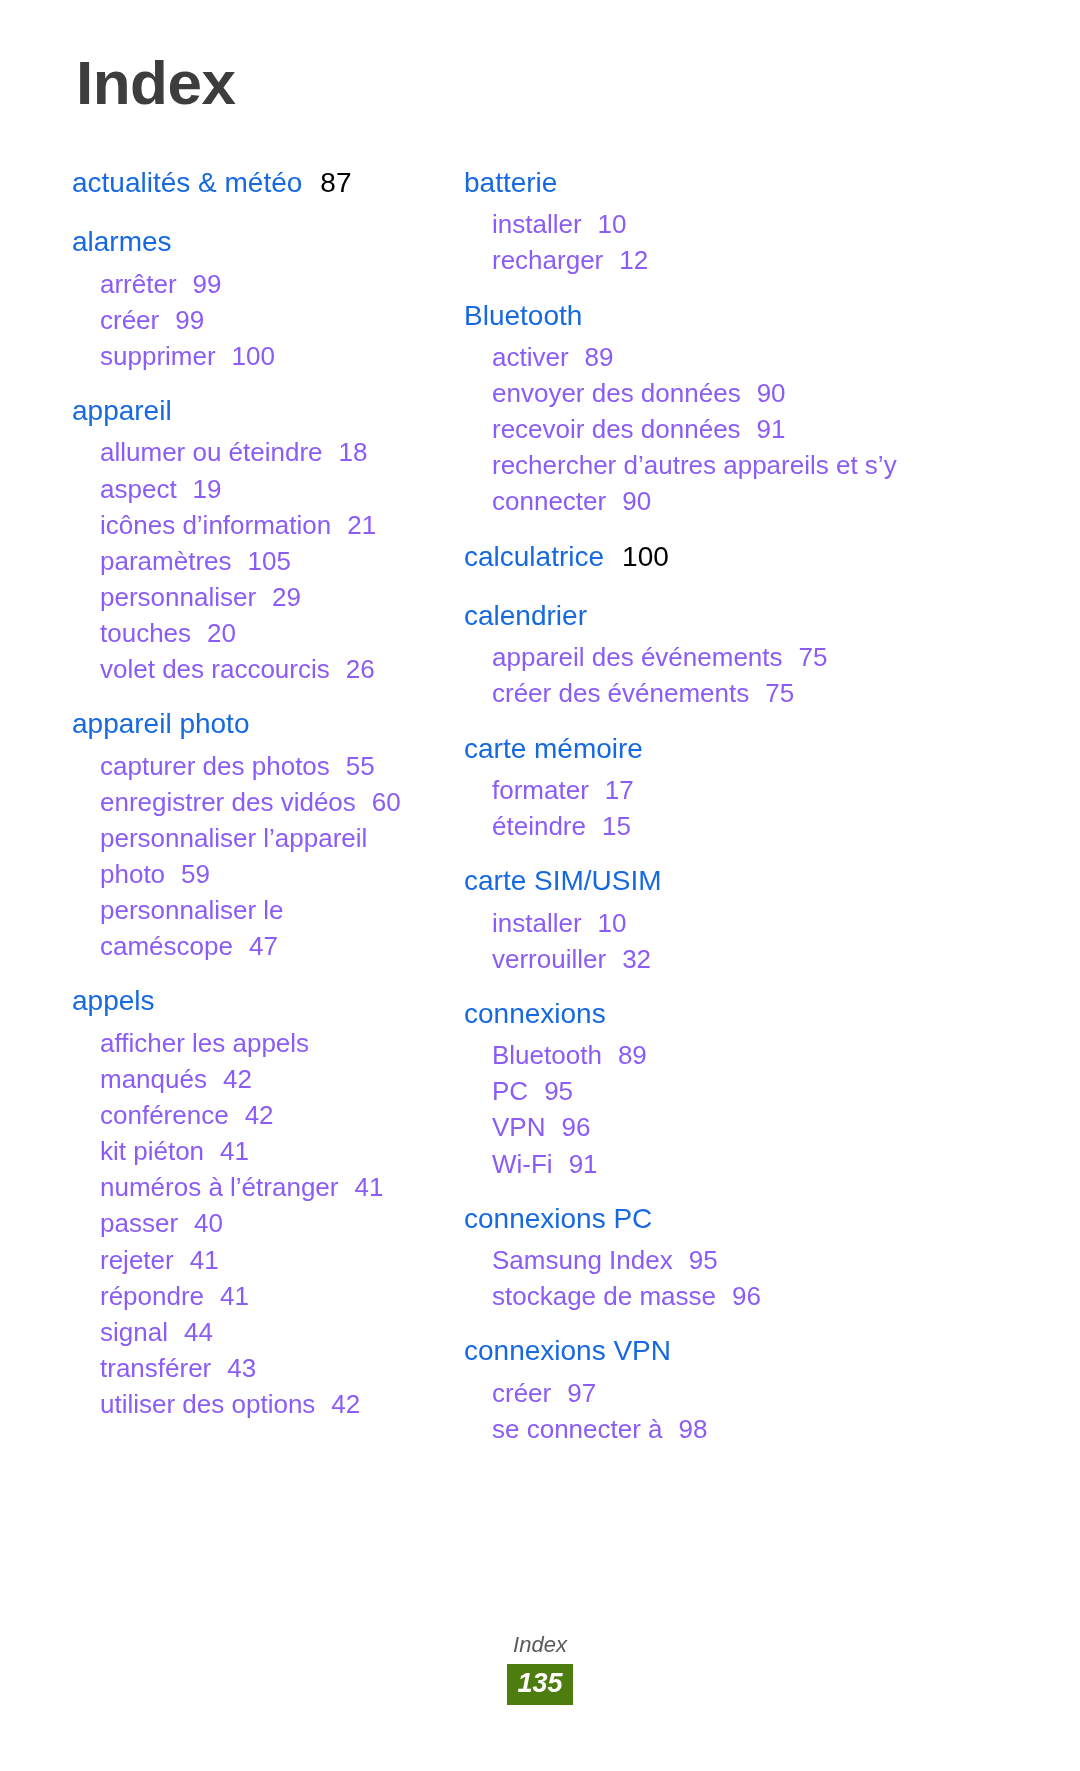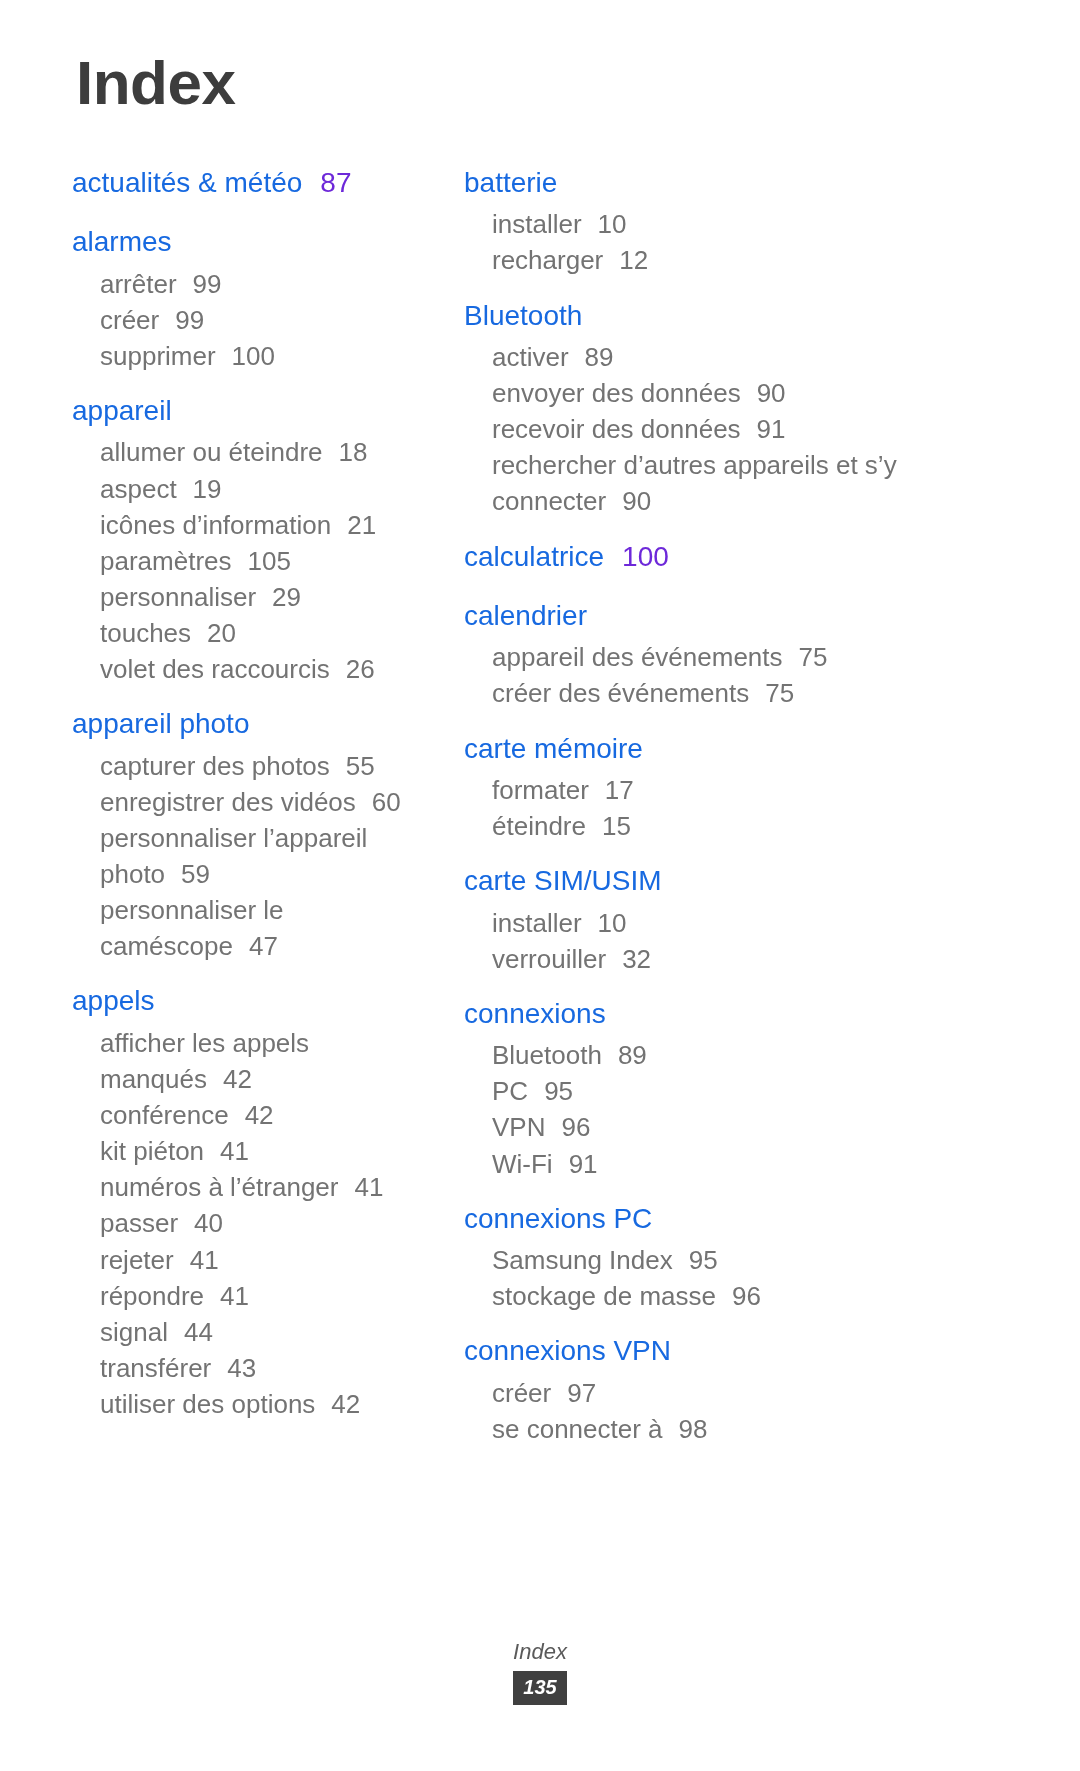--- a/index.html
+++ b/index.html
@@ -58,25 +58,25 @@
   .entry-group {
     margin-bottom: 0px;
   }
   .group-heading {
     color: #1769e0;
     font-size: 28px;
     line-height: 1.62;
     white-space: nowrap;
   }
   .group-heading .pagenum {
-    color: #6d28d9;
+    color: #000000;
     margin-left: 18px;
   }
   .subentry {
-    color: #737373;
+    color: #8b5cf6;
     font-size: 26px;
     line-height: 1.39;
     padding-left: 28px;
     text-indent: 0;
   }
   .subentry .pagenum {
     margin-left: 16px;
     white-space: nowrap;
   }
   .group-heading + .subentry {
@@ -94,25 +94,25 @@
   }
   .footer-label {
     font-style: italic;
     font-size: 22px;
     color: #5a5a5a;
     display: block;
     margin-bottom: 6px;
   }
   .footer-badge {
     display: inline-block;
-    background: #404040;
+    background: #4d7c0f;
     color: #ffffff;
     font-style: italic;
     font-weight: bold;
-    font-size: 20px;
+    font-size: 27px;
     line-height: 1;
     padding: 6px 10px 8px 10px;
   }
 </style>
 </head>
 <body>
 
 <div class="page">
 
   <div class="page-title">Index</div>

